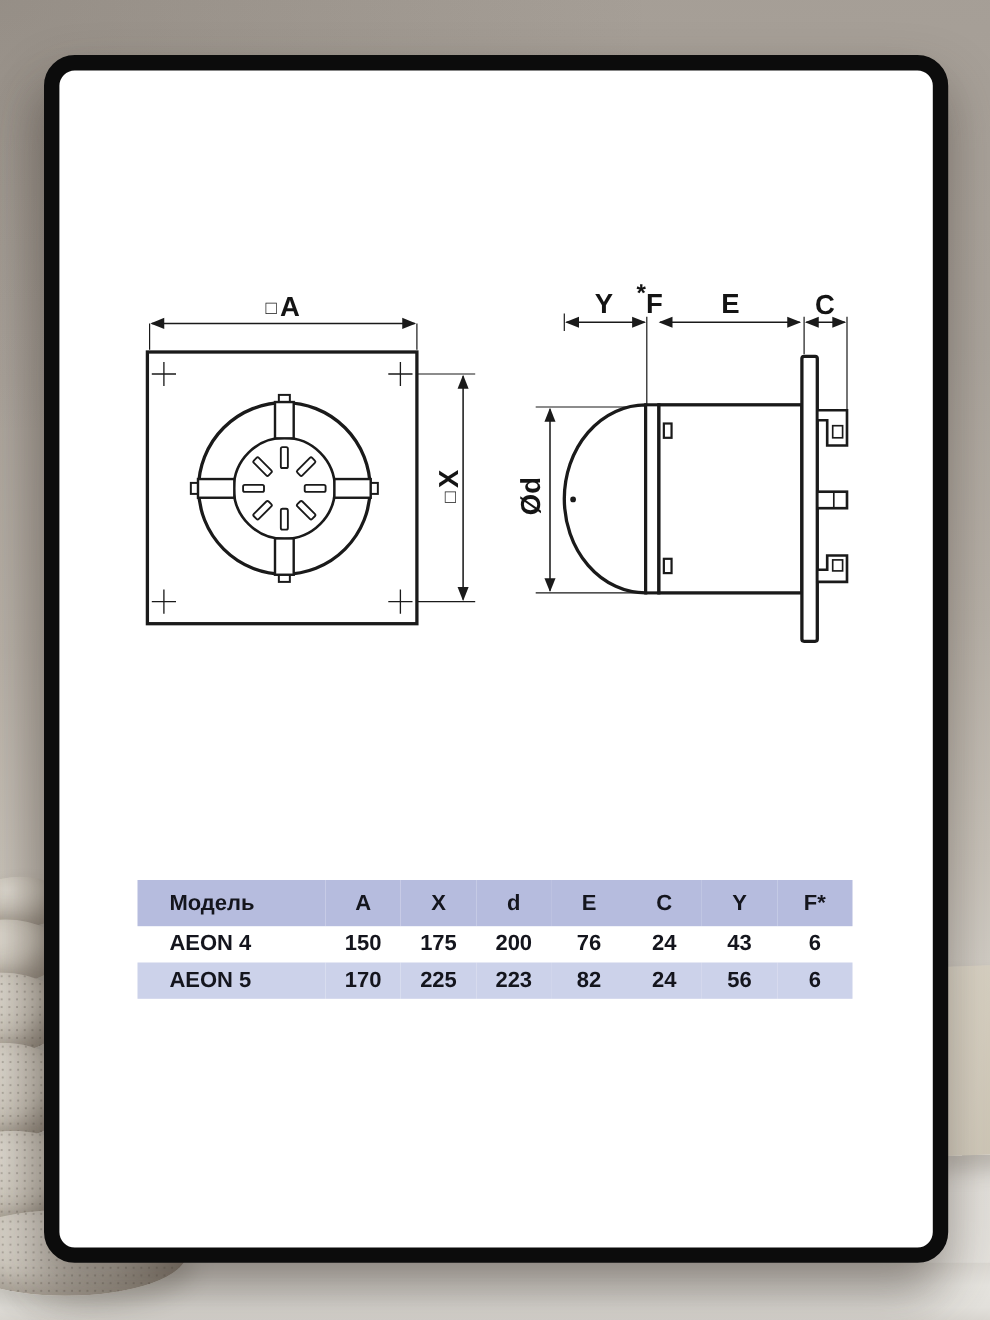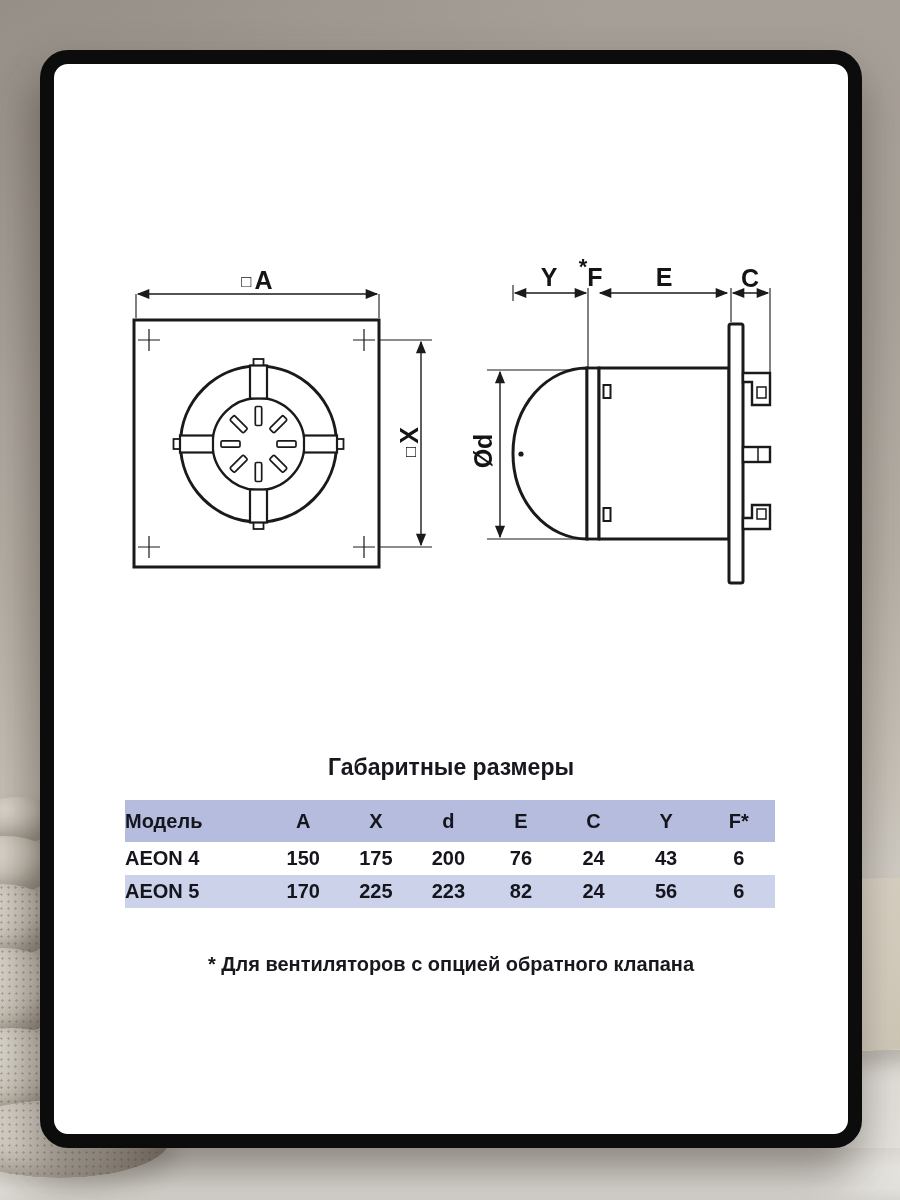--- a/index.html
+++ b/index.html
@@ -48,21 +48,21 @@
   .lbl.ast{font-size:22px;}
 
   
   .sec-title{position:absolute;left:0;top:690px;width:100%;text-align:center;
     font-size:23px;font-weight:bold;color:#17181d;}
   .dim-table{position:absolute;left:71px;top:736px;width:650px;
     border-collapse:collapse;table-layout:fixed;color:#14151d;}
   .dim-table th,.dim-table td{font-weight:bold;font-size:20px;text-align:center;padding:0;}
   .dim-table th{height:42px;background:#b6bcde;}
   .dim-table td{height:33px;}
-  .dim-table .c-model{width:142px;text-align:left;}
+  .dim-table .c-model{width:142px;text-align:left;padding-left:29px;}
   .dim-table tbody tr.alt{background:#ccd2ea;margin-top:12px;}
   .footnote{position:absolute;left:0;top:889px;width:100%;text-align:center;
     font-size:20px;font-weight:bold;color:#17181d;}
 </style>
 </head>
 <body>
 
 <div class="scene">
 
   <div class="stone" style="left:-25px;top:797px;width:86px;height:46px;"></div>
@@ -156,21 +156,20 @@
     <div class="lbl rot" style="left:355px;top:378px;">
       <span class="sq">□</span><span>X</span>
     </div>
     <div class="lbl" style="left:495px;top:213px;">Y</div>
     <div class="lbl ast" style="left:529px;top:203px;">*</div>
     <div class="lbl" style="left:541px;top:213px;">F</div>
     <div class="lbl" style="left:610px;top:213px;">E</div>
     <div class="lbl" style="left:696px;top:214px;">C</div>
     <div class="lbl rot" style="left:429px;top:387px;">Ød</div>
 
-    <div class="sec-title">Габаритные размеры</div>
 
     <table class="dim-table">
       <thead>
         <tr>
           <th class="c-model">Модель</th>
           <th>A</th>
           <th>X</th>
           <th>d</th>
           <th>E</th>
           <th>C</th>
@@ -195,15 +194,14 @@
           <td>225</td>
           <td>223</td>
           <td>82</td>
           <td>24</td>
           <td>56</td>
           <td>6</td>
         </tr>
       </tbody>
     </table>
 
-    <div class="footnote">* Для вентиляторов с опцией обратного клапана</div>
   </div>
 </div>
 
 </body></html>

